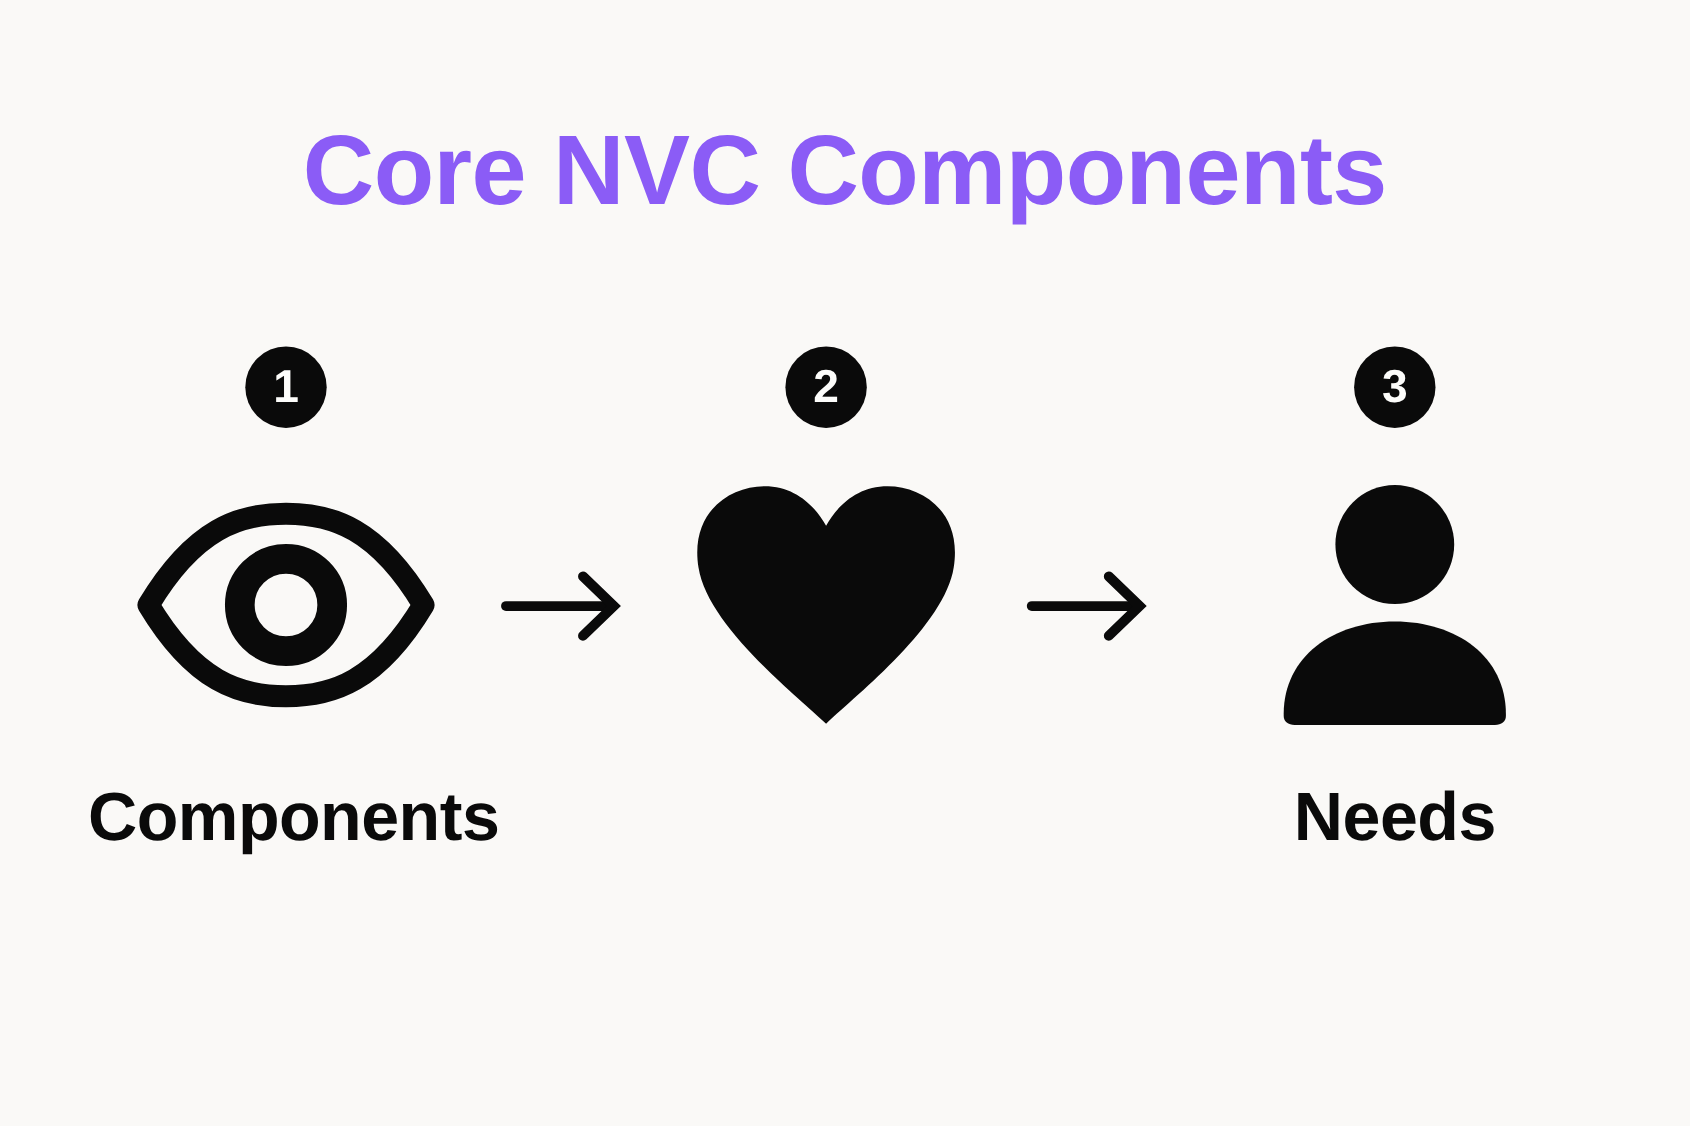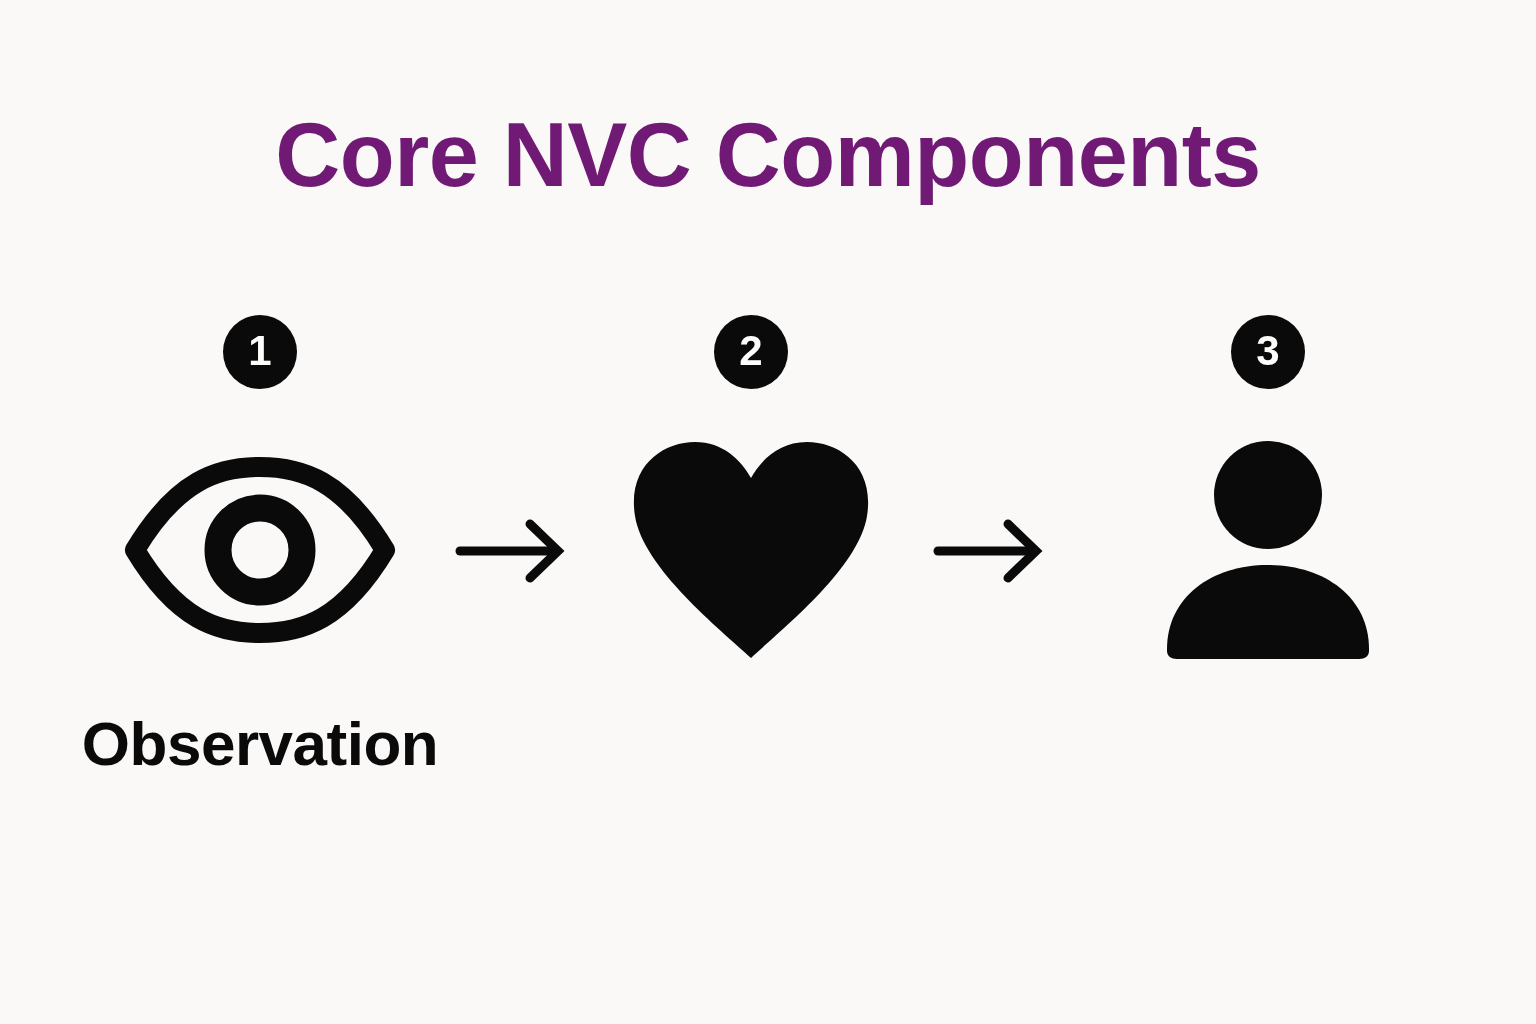--- a/index.html
+++ b/index.html
@@ -24,21 +24,21 @@
   
   #title {
     position: absolute;
     left: 0;
     top: 108px;
     width: 1536px;
     text-align: center;
     font-size: 90px;
     font-weight: bold;
     letter-spacing: -0.5px;
-    color: #701a75;
+    color: #8b5cf6;
     line-height: 1.05;
     white-space: nowrap;
   }
 
   
   .step {
     position: absolute;
     top: 300px;
     width: 360px;
     height: 520px;
@@ -115,21 +115,21 @@
   <div class="step" id="step-1">
     <div class="badge">1</div>
 
     <div class="icon-box">
       <svg width="290" height="190" viewBox="0 0 290 190" aria-hidden="true">
         <path d="M 20 95 C 62 25 103 12 145 12 C 187 12 228 25 270 95 C 228 165 187 178 145 178 C 103 178 62 165 20 95 Z" fill="none" stroke="#0a0a0a" stroke-width="20" stroke-linejoin="round"></path>
         <circle cx="145" cy="95" r="42" fill="none" stroke="#0a0a0a" stroke-width="27"></circle>
       </svg>
     </div>
 
-    <div class="step-label">Observation</div>
+    <div class="step-label">Components</div>
   </div>
 
   <div class="arrow" id="arrow-1">
     <svg width="130" height="70" viewBox="0 0 130 70" aria-hidden="true">
       <path d="M 8 35 L 104 35" fill="none" stroke="#0a0a0a" stroke-width="9" stroke-linecap="round"></path>
       <path d="M 78 8 L 106 35 L 78 62" fill="none" stroke="#0a0a0a" stroke-width="9" stroke-linecap="round" stroke-linejoin="miter"></path>
     </svg>
   </div>
 
   <div class="step" id="step-2">
@@ -165,15 +165,16 @@
         <path d="M 2 210
                  C 2 158 47 126 103 126
                  C 159 126 204 158 204 210
                  L 204 212
                  C 204 217 200 220 194 220
                  L 12 220
                  C 6 220 2 217 2 212 Z" fill="#0a0a0a"></path>
       </svg>
     </div>
 
+    <div class="step-label">Needs</div>
   </div>
 
 </div>
 
 </body></html>

